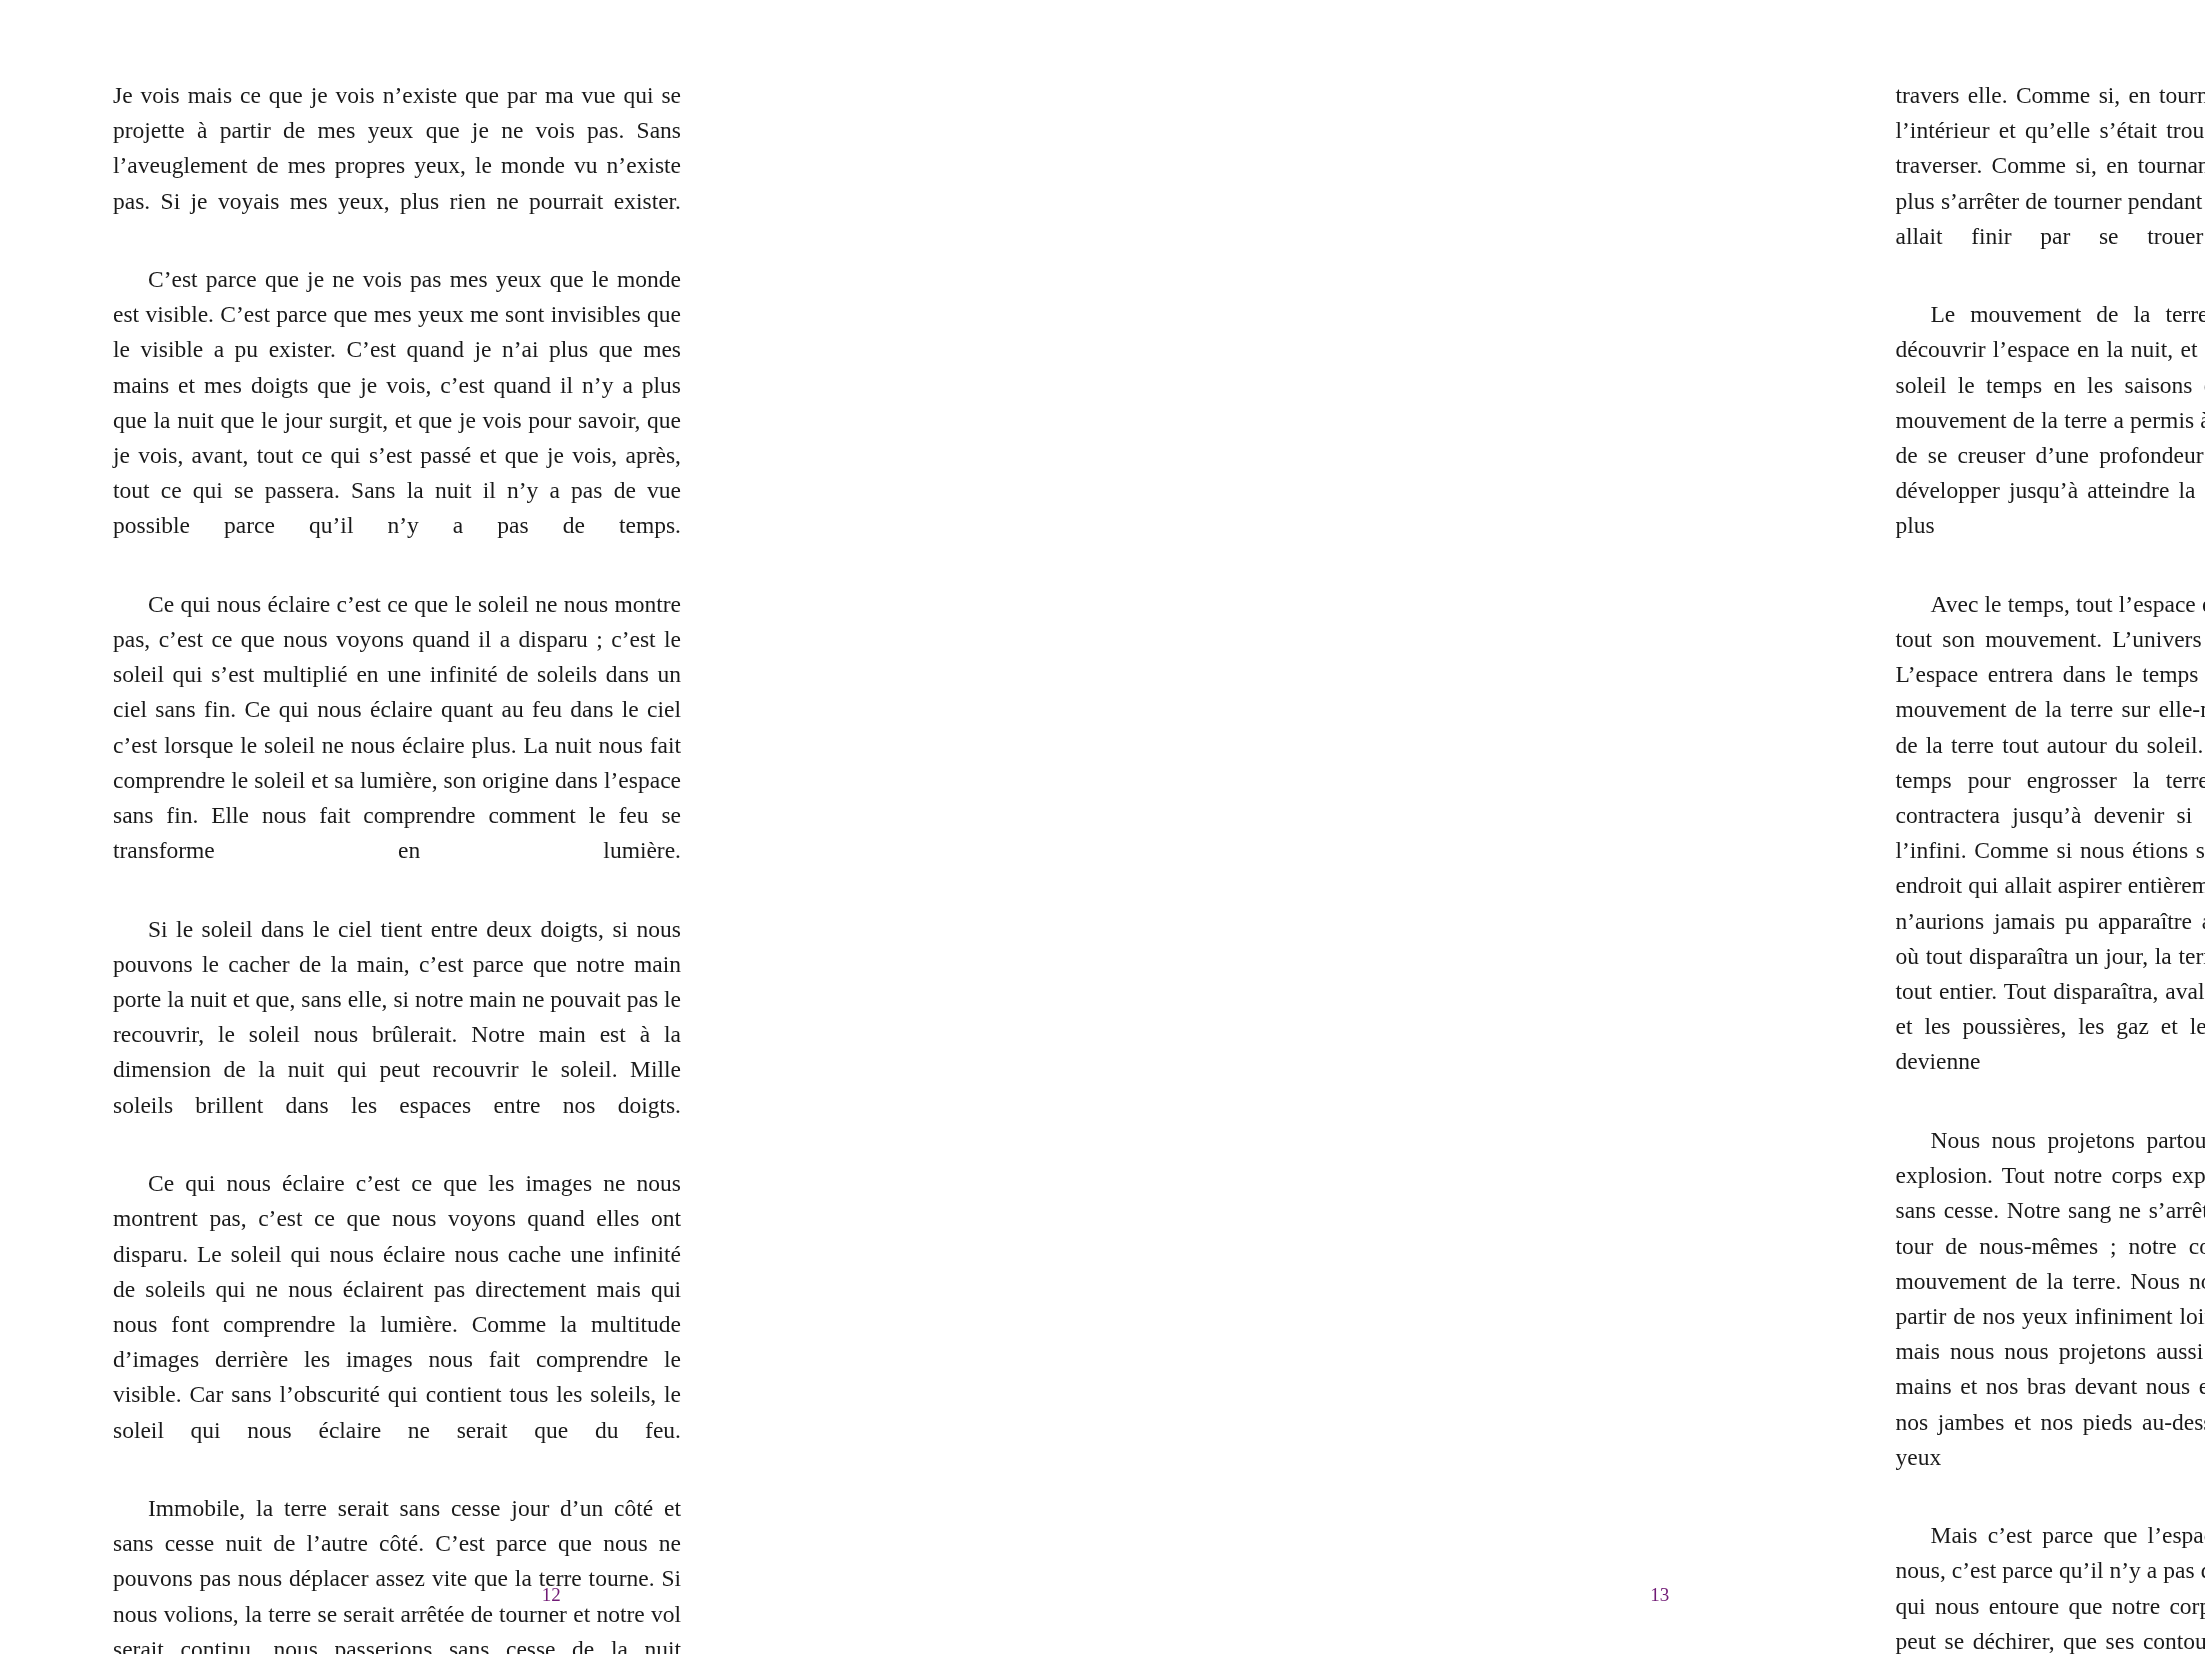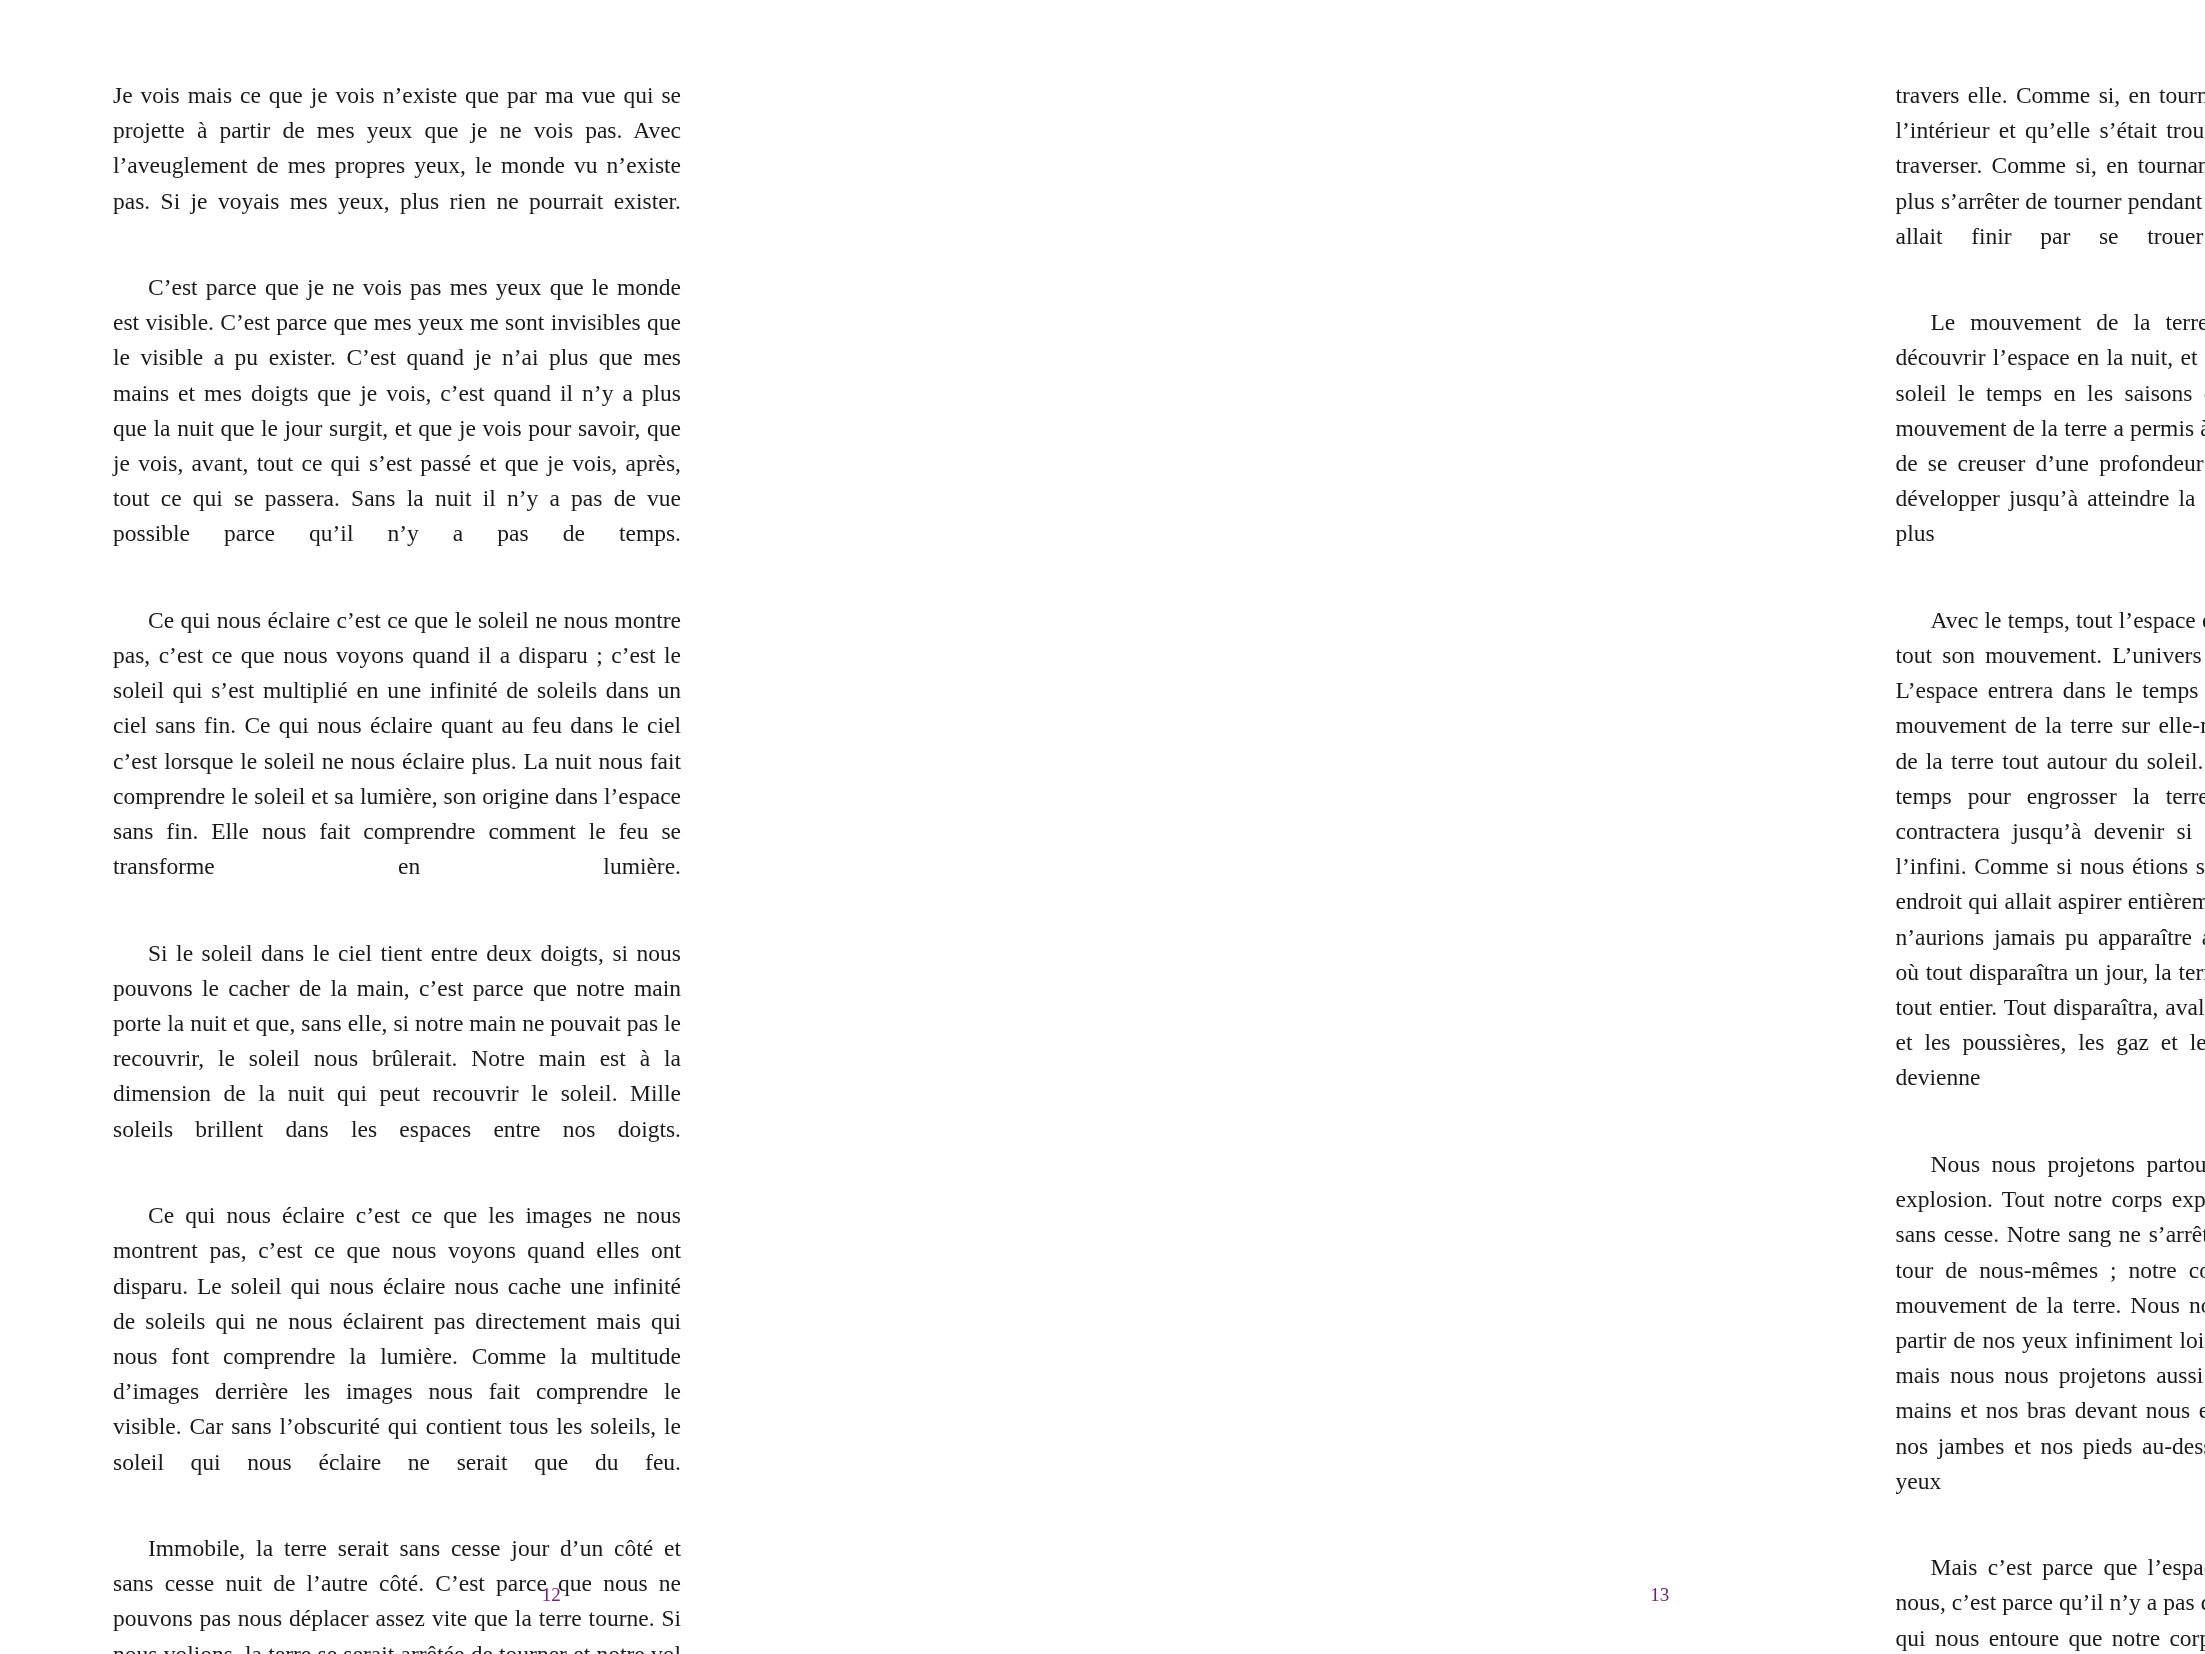--- a/index.html
+++ b/index.html
@@ -46,21 +46,21 @@
     text-indent: 35px;
     font-size: 23.5px;
     line-height: 35.2px;
     hyphens: none;
     -webkit-hyphens: none;
   }
   .text-col p.cont {
     text-indent: 0;
   }
   .text-col p + p {
-    margin-top: 16px;
+    margin-top: 8px;
   }
   .folio {
     position: absolute;
     bottom: 48px;
     width: 100%;
     text-align: center;
     font-size: 19px;
     color: #701a75;
   }
   .page-left .folio { left: 0; }
@@ -72,21 +72,21 @@
     width: 100%;
   }
 </style>
 </head>
 <body>
 
 <div class="spread">
 
   <div class="page page-left">
     <div class="text-col">
-      <p class="cont">Je vois mais ce que je vois n’existe que par ma vue qui se projette à partir de mes yeux que je ne vois pas. Avec l’aveuglement de mes propres yeux, le monde vu n’existe pas. Si je voyais mes yeux, plus rien ne pourrait exister.</p>
+      <p class="cont">Je vois mais ce que je vois n’existe que par ma vue qui se projette à partir de mes yeux que je ne vois pas. Sans l’aveuglement de mes propres yeux, le monde vu n’existe pas. Si je voyais mes yeux, plus rien ne pourrait exister.</p>
       <p>C’est parce que je ne vois pas mes yeux que le monde est visible. C’est parce que mes yeux me sont invisibles que le visible a pu exister. C’est quand je n’ai plus que mes mains et mes doigts que je vois, c’est quand il n’y a plus que la nuit que le jour surgit, et que je vois pour savoir, que je vois, avant, tout ce qui s’est passé et que je vois, après, tout ce qui se passera. Sans la nuit il n’y a pas de vue possible parce qu’il n’y a pas de temps.</p>
       <p>Ce qui nous éclaire c’est ce que le soleil ne nous montre pas, c’est ce que nous voyons quand il a disparu ; c’est le soleil qui s’est multiplié en une infinité de soleils dans un ciel sans fin. Ce qui nous éclaire quant au feu dans le ciel c’est lorsque le soleil ne nous éclaire plus. La nuit nous fait comprendre le soleil et sa lumière, son origine dans l’espace sans fin. Elle nous fait comprendre comment le feu se transforme en lumière.</p>
       <p>Si le soleil dans le ciel tient entre deux doigts, si nous pouvons le cacher de la main, c’est parce que notre main porte la nuit et que, sans elle, si notre main ne pouvait pas le recouvrir, le soleil nous brûlerait. Notre main est à la dimension de la nuit qui peut recouvrir le soleil. Mille soleils brillent dans les espaces entre nos doigts.</p>
       <p>Ce qui nous éclaire c’est ce que les images ne nous montrent pas, c’est ce que nous voyons quand elles ont disparu. Le soleil qui nous éclaire nous cache une infinité de soleils qui ne nous éclairent pas directement mais qui nous font comprendre la lumière. Comme la multitude d’images derrière les images nous fait comprendre le visible. Car sans l’obscurité qui contient tous les soleils, le soleil qui nous éclaire ne serait que du feu.</p>
       <p>Immobile, la terre serait sans cesse jour d’un côté et sans cesse nuit de l’autre côté. C’est parce que nous ne pouvons pas nous déplacer assez vite que la terre tourne. Si nous volions, la terre se serait arrêtée de tourner et notre vol serait continu, nous passerions sans cesse de la nuit continue de ce côté ou de l’autre côté au jour continu de l’autre côté ou de ce côté. Nous nous endormirions en vol en atteignant la nuit et l’espace sans fin qui contient tous les soleils, pour nous éveiller au jour et au ciel où brille la lumière.</p>
 
     </div>
     <div class="folio">12</div>
   </div>
 

